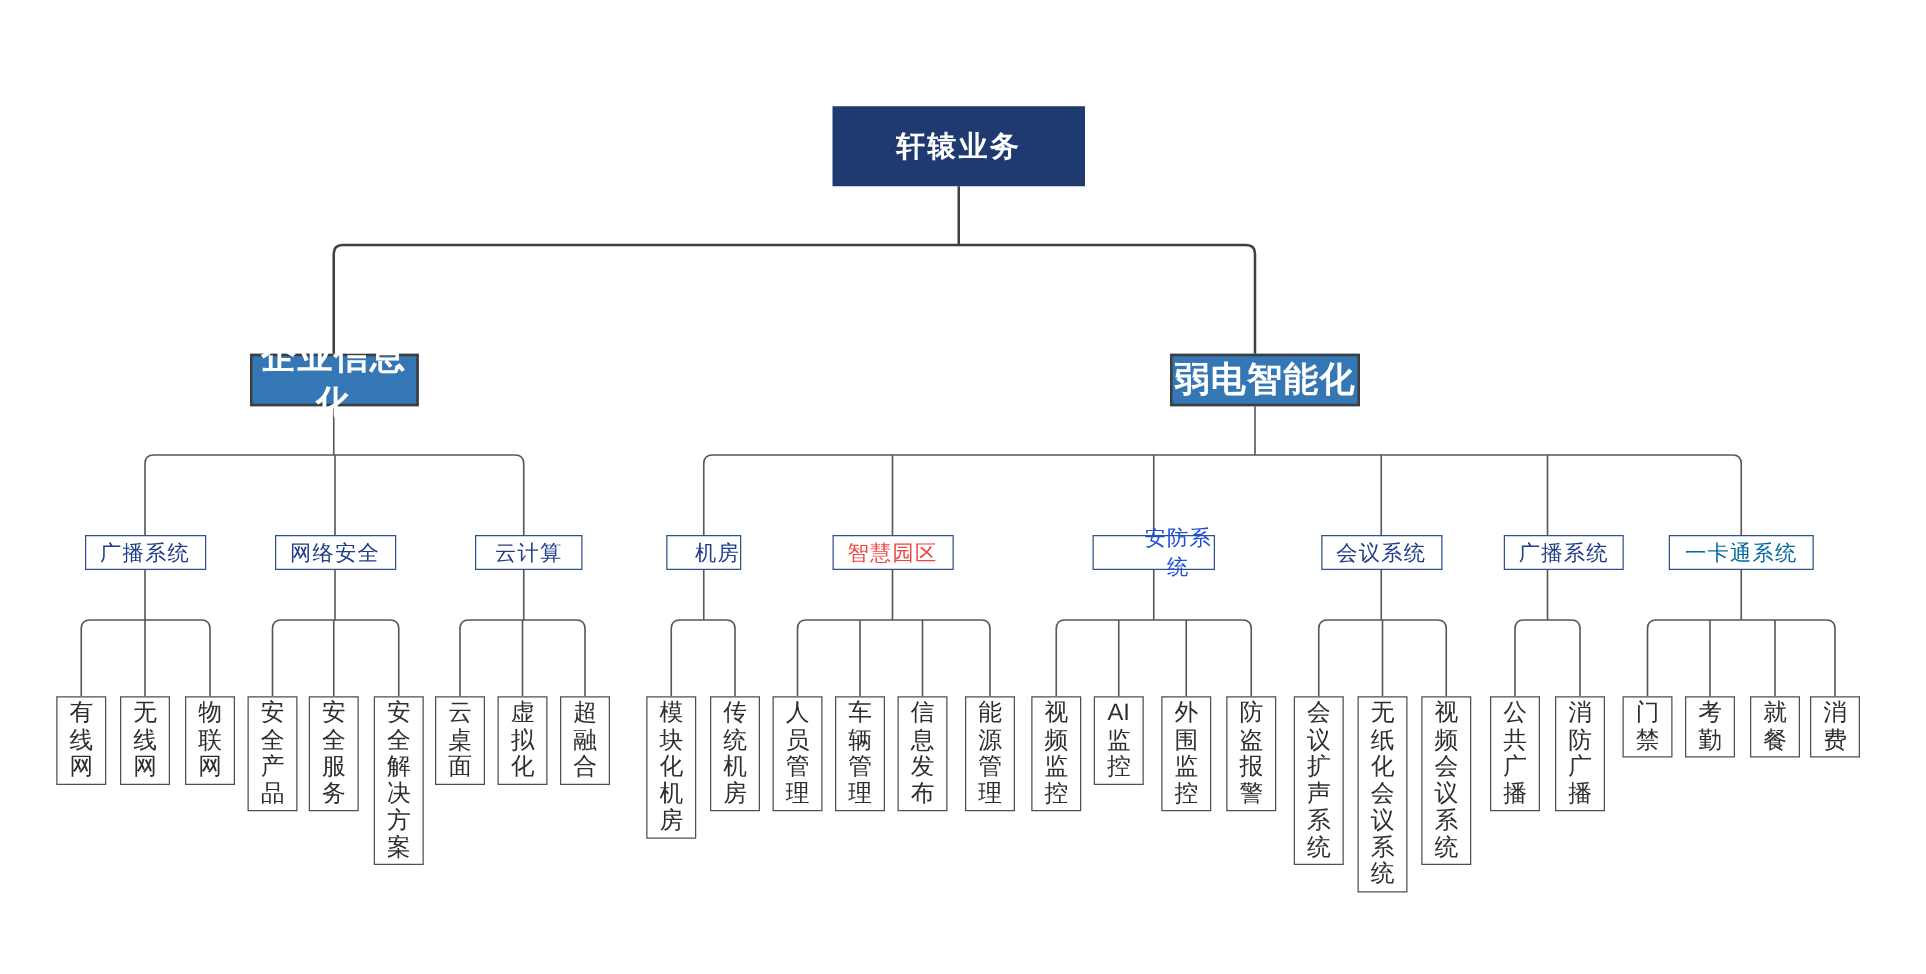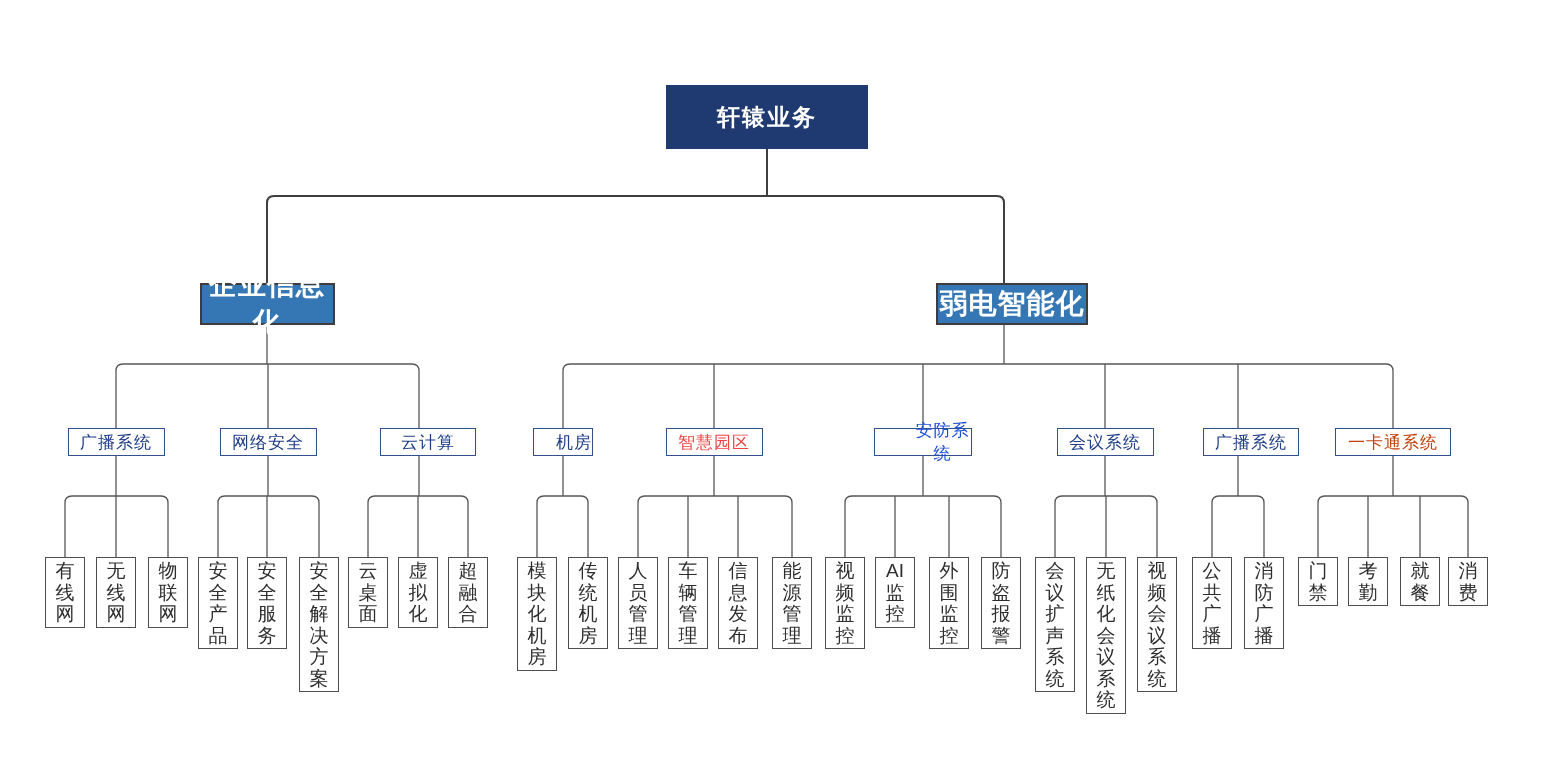--- a/index.html
+++ b/index.html
@@ -116,21 +116,21 @@
 务</span>
     </div>
     <div class="node leaf-node" style="left: 299px; top: 557px; width: 40px; border: 1px solid rgb(79, 79, 79); color: rgb(46, 46, 46);">
       <span class="label">安
 全
 解
 决
 方
 案</span>
     </div>
-    <div class="node category-node" style="left: 380px; top: 428px; width: 96px; border: 1px solid rgb(50, 80, 142); color: rgb(30, 60, 135);">
+    <div class="node category-node" style="left: 380px; top: 428px; width: 86px; border: 1px solid rgb(50, 80, 142); color: rgb(30, 60, 135);">
       <span class="label">云计算</span>
     </div>
     <div class="node leaf-node" style="left: 348px; top: 557px; width: 40px; border: 1px solid rgb(79, 79, 79); color: rgb(46, 46, 46);">
       <span class="label">云
 桌
 面</span>
     </div>
     <div class="node leaf-node" style="left: 398px; top: 557px; width: 40px; border: 1px solid rgb(79, 79, 79); color: rgb(46, 46, 46);">
       <span class="label">虚
 拟
@@ -249,21 +249,21 @@
 共
 广
 播</span>
     </div>
     <div class="node leaf-node" style="left: 1244px; top: 557px; width: 40px; border: 1px solid rgb(79, 79, 79); color: rgb(46, 46, 46);">
       <span class="label">消
 防
 广
 播</span>
     </div>
-    <div class="node category-node" style="left: 1335px; top: 428px; width: 116px; border: 1px solid rgb(50, 80, 142); color: #c2410c;">
+    <div class="node category-node" style="left: 1335px; top: 428px; width: 116px; border: 1px solid rgb(50, 80, 142); color: #0369a1;">
       <span class="label">一卡通系统</span>
     </div>
     <div class="node leaf-node" style="left: 1298px; top: 557px; width: 40px; border: 1px solid rgb(79, 79, 79); color: rgb(46, 46, 46);">
       <span class="label">门
 禁</span>
     </div>
     <div class="node leaf-node" style="left: 1348px; top: 557px; width: 40px; border: 1px solid rgb(79, 79, 79); color: rgb(46, 46, 46);">
       <span class="label">考
 勤</span>
     </div>

